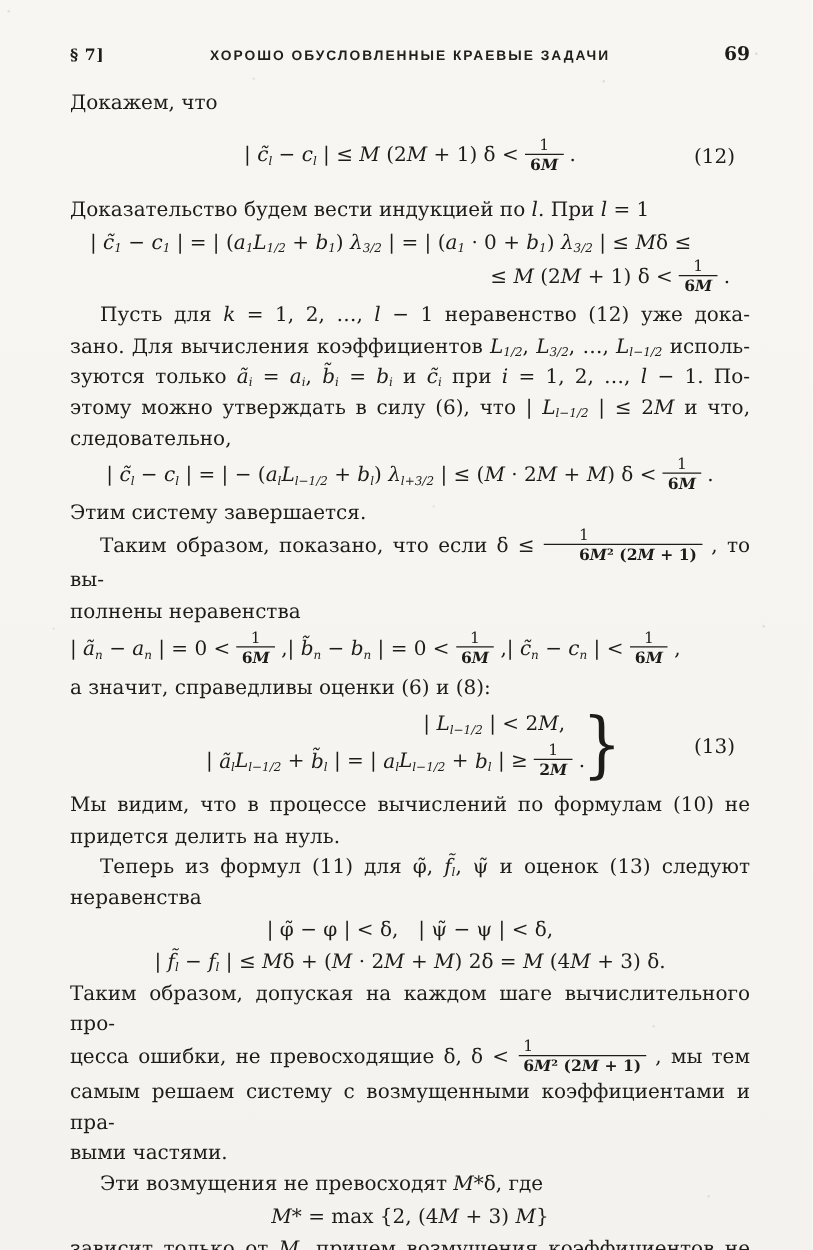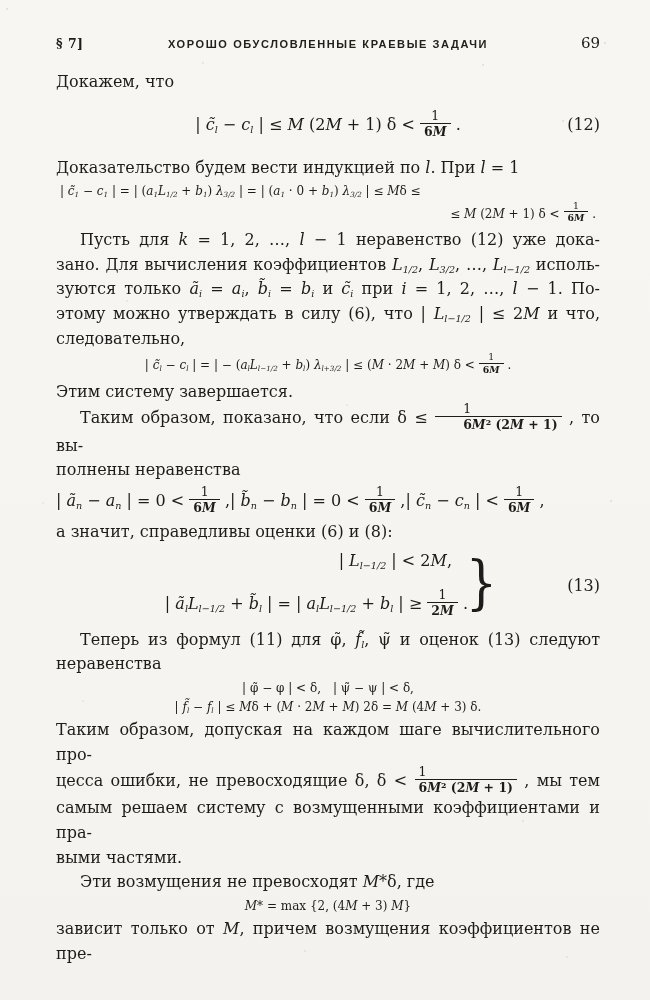--- a/index.html
+++ b/index.html
@@ -8,44 +8,44 @@
     background:linear-gradient(180deg,#f7f6f3 0%,#f5f4f0 70%,#f3f2ee 100%);
     font-family:"DejaVu Serif", serif;
     color:#1d1c1a;
   }
   .page{box-sizing:border-box;width:650px;padding:34px 50px 0 56px;position:relative;}
   
   .hdr{display:flex;align-items:baseline;margin-bottom:18px;}
   .hdr-sec{width:72px;font-weight:bold;font-size:12.5px;letter-spacing:.5px;}
   .hdr-title{flex:1;text-align:center;font-family:"Liberation Sans",sans-serif;
     font-weight:bold;font-size:11px;letter-spacing:1.6px;color:#222019;}
-  .hdr-page{width:72px;text-align:right;font-weight:normal;font-size:15px;}
+  .hdr-page{width:72px;text-align:right;font-weight:bold;font-size:15px;}
   
   .bl{font-size:16px;line-height:24.6px;margin:0;}
   .jline{text-align:justify;text-align-last:justify;}
   .ind{text-indent:24px;}
   i{font-style:italic;}
   sub{font-size:.6em;font-style:italic;line-height:0;vertical-align:-0.3em;letter-spacing:0;}
   
-  .deq{font-size:12px;text-align:center;margin:3px 4px;line-height:1.35;}
+  .deq{font-size:16px;text-align:center;margin:3px 16px;line-height:1.35;}
   .eqrow{position:relative;text-align:center;margin:16px 0;font-size:16px;line-height:1.35;}
-  .eqtag{position:absolute;right:0;top:50%;transform:translateY(-50%);font-style:normal;}
+  .eqtag{position:absolute;right:12px;top:50%;transform:translateY(-50%);font-style:normal;}
   .align-l{text-align:left;}
   .align-r{text-align:right;}
   
   .frac{display:inline-block;vertical-align:middle;text-align:center;line-height:1.05;
     font-size:.78em;position:relative;top:-2px;}
   .frac .fn{display:block;padding:0 4px 1px;}
   .frac .fd{display:block;border-top:1px solid #1d1c1a;padding:1px 4px 0;font-weight:bold;}
   
   .eq-three{display:flex;justify-content:flex-start;align-items:center;
     margin:4px 0;font-size:16px;}
   
   .system{position:relative;margin:6px 0 8px;display:flex;flex-direction:column;
-    align-items:flex-end;padding-right:132px;row-gap:18px;font-size:16px;}
+    align-items:flex-end;padding-right:132px;row-gap:4px;font-size:16px;}
   .sysline{line-height:1.3;}
   .sys1{margin-right:16px;margin-bottom:1px;}
   .brace{position:absolute;right:100px;top:50%;
     transform:translateY(-53%) scaleX(.85);font-size:58px;font-weight:400;}
   
   .speck{position:absolute;left:6px;top:8px;width:2px;height:2px;border-radius:50%;
     background:rgba(50,48,44,.12);pointer-events:none;
     box-shadow:120px 292px rgba(50,48,44,.10),556px 112px rgba(50,48,44,.12),
       598px 34px rgba(50,48,44,.14),76px 692px rgba(50,48,44,.08),
       298px 942px rgba(50,48,44,.10),516px 812px rgba(50,48,44,.10),
@@ -103,20 +103,24 @@
 
   <p class="bl">а значит, справедливы оценки (6) и (8):</p>
 
   <div class="system">
     <div class="sysline sys1">| <i>L</i><sub>l−1/2</sub> | &lt; 2<i>M</i>,</div>
     <div class="sysline">| <i>ã<sub>l</sub></i><i>L</i><sub>l−1/2</sub> + <i>b̃<sub>l</sub></i> | = | <i>a<sub>l</sub></i><i>L</i><sub>l−1/2</sub> + <i>b<sub>l</sub></i> | ≥ <span class="frac"><span class="fn">1</span><span class="fd">2<i>M</i></span></span> .</div>
     <span class="brace">}</span>
     <span class="eqtag">(13)</span>
   </div>
 
+  <div>
+    <p class="bl jline">Мы видим, что в процессе вычислений по формулам (10) не</p>
+    <p class="bl">придется делить на нуль.</p>
+  </div>
 
   <div>
     <p class="bl jline ind">Теперь из формул (11) для φ̃, <i>f̃<sub>l</sub></i>, ψ̃ и оценок (13) следуют</p>
     <p class="bl">неравенства</p>
   </div>
 
   <div class="deq">| φ̃ − φ | &lt; δ,  | ψ̃ − ψ | &lt; δ,</div>
   <div class="deq">| <i>f̃<sub>l</sub></i> − <i>f<sub>l</sub></i> | ≤ <i>M</i>δ + (<i>M</i> · 2<i>M</i> + <i>M</i>) 2δ = <i>M</i> (4<i>M</i> + 3) δ.</div>
 
   <div>

